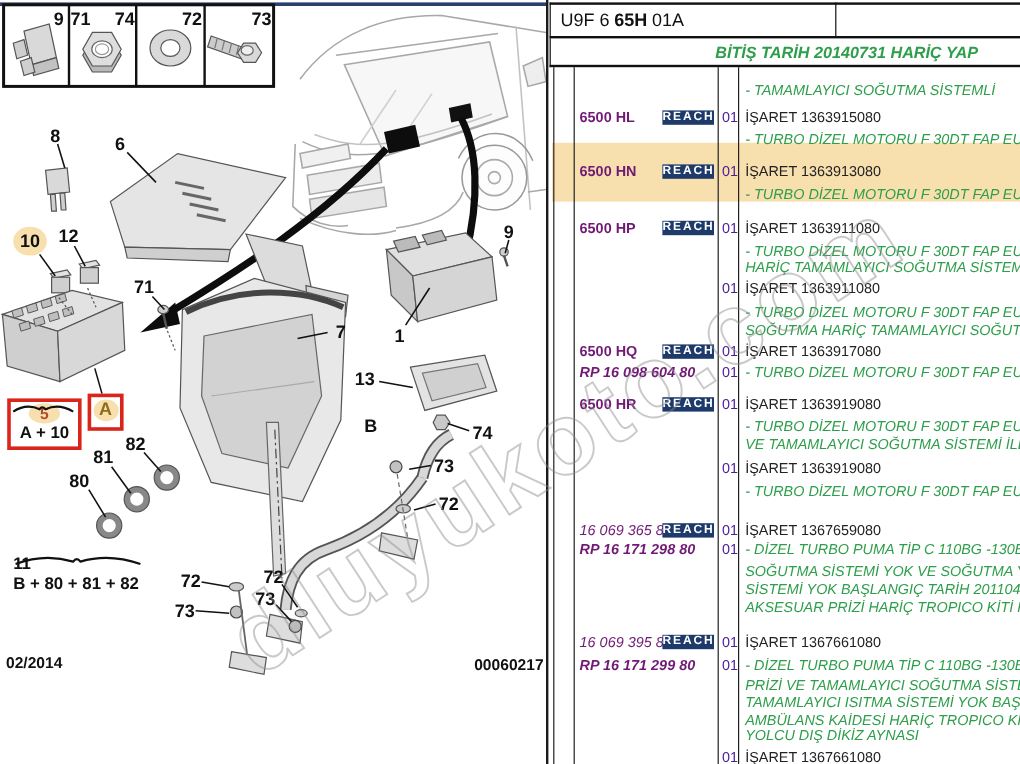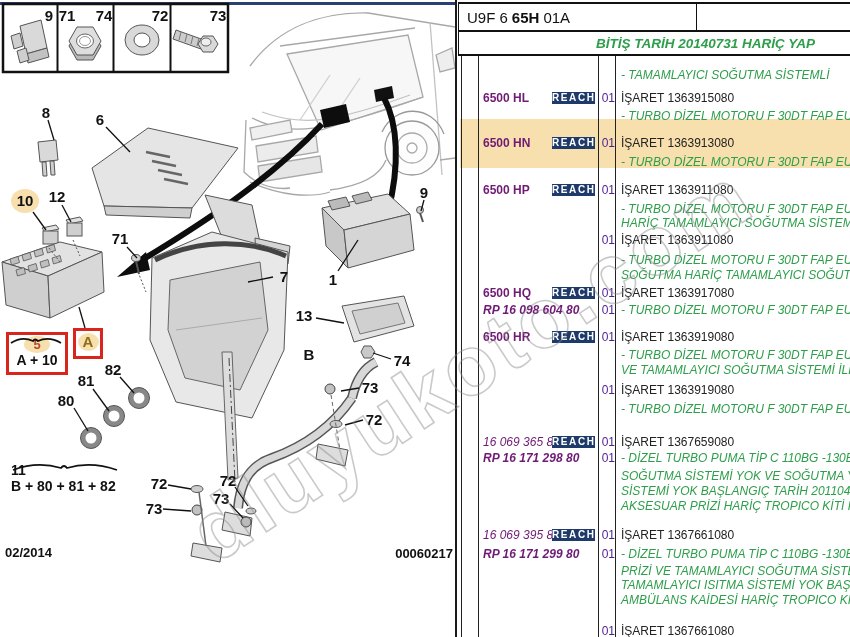--- a/index.html
+++ b/index.html
@@ -433,20 +433,23 @@
         </div>
         <div class="tline" style="top: 550px;">
           <span class="desc green">PRİZİ VE TAMAMLAYICI SOĞUTMA SİSTEMİ Y</span>
         </div>
         <div class="tline" style="top: 564px;">
           <span class="desc green">TAMAMLAYICI ISITMA SİSTEMİ YOK BAŞLAN</span>
         </div>
         <div class="tline" style="top: 579px;">
           <span class="desc green">AMBÜLANS KAİDESİ HARİÇ TROPICO KİTİ HA</span>
         </div>
+        <div class="tline" style="top: 592px;">
+          <span class="desc green">YOLCU DIŞ DİKİZ AYNASI</span>
+        </div>
         <div class="tline" style="top: 610px;">
           <span class="qty">01</span>
           <span class="desc">İŞARET 1367661080</span>
         </div>
         <div class="tline" style="top: 625px;">
           <span class="qty">01</span>
         </div>
       </div>
   </div>
 

